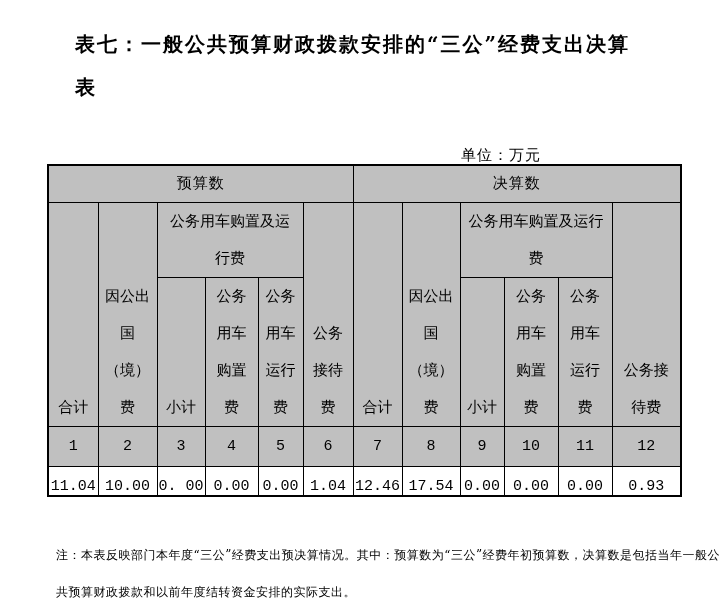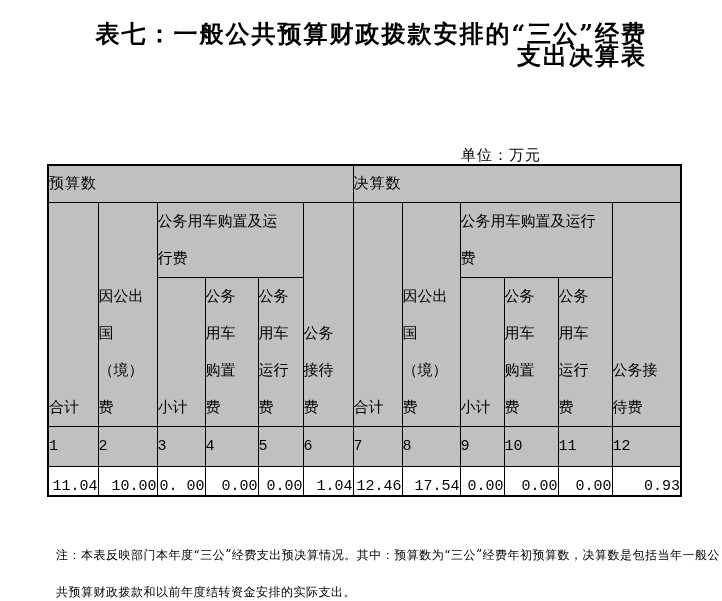--- a/index.html
+++ b/index.html
@@ -11,24 +11,24 @@
     width: 722px;
     height: 601px;
     position: relative;
     overflow: hidden;
     color: #000;
     font-family: "DejaVu Serif", "Liberation Serif", serif;
   }
   .title {
     margin: 23px auto 0;
     width: 572px;
-    text-align: right;
-    font-size: 24px;
+    text-align: left;
+    font-size: 20px;
     font-weight: bold;
-    line-height: 22px;
+    line-height: 43px;
     letter-spacing: 2px;
   }
   .unit-label {
     position: absolute;
     left: 461px;
     top: 133px;
     font-size: 15px;
     letter-spacing: 1px;
     margin-top: 13px;
   }
@@ -37,20 +37,21 @@
     left: 47px;
     top: 164px;
     width: 633px;
     border-collapse: collapse;
     table-layout: fixed;
     border: 2px solid #000;
   }
   table.sg td {
     border: 1px solid #000;
     padding: 0;
+    text-align: center;
     font-size: 15px;
     overflow: hidden;
   }
   .hdr { background: var(--hbg, #c0c0c0); }
   tr.r1 { height: 37px; }
   tr.r2 { height: 75px; }
   tr.r3 { height: 149px; }
   tr.r4 { height: 40px; }
   tr.r5 { height: 30px; }
   td.group {

